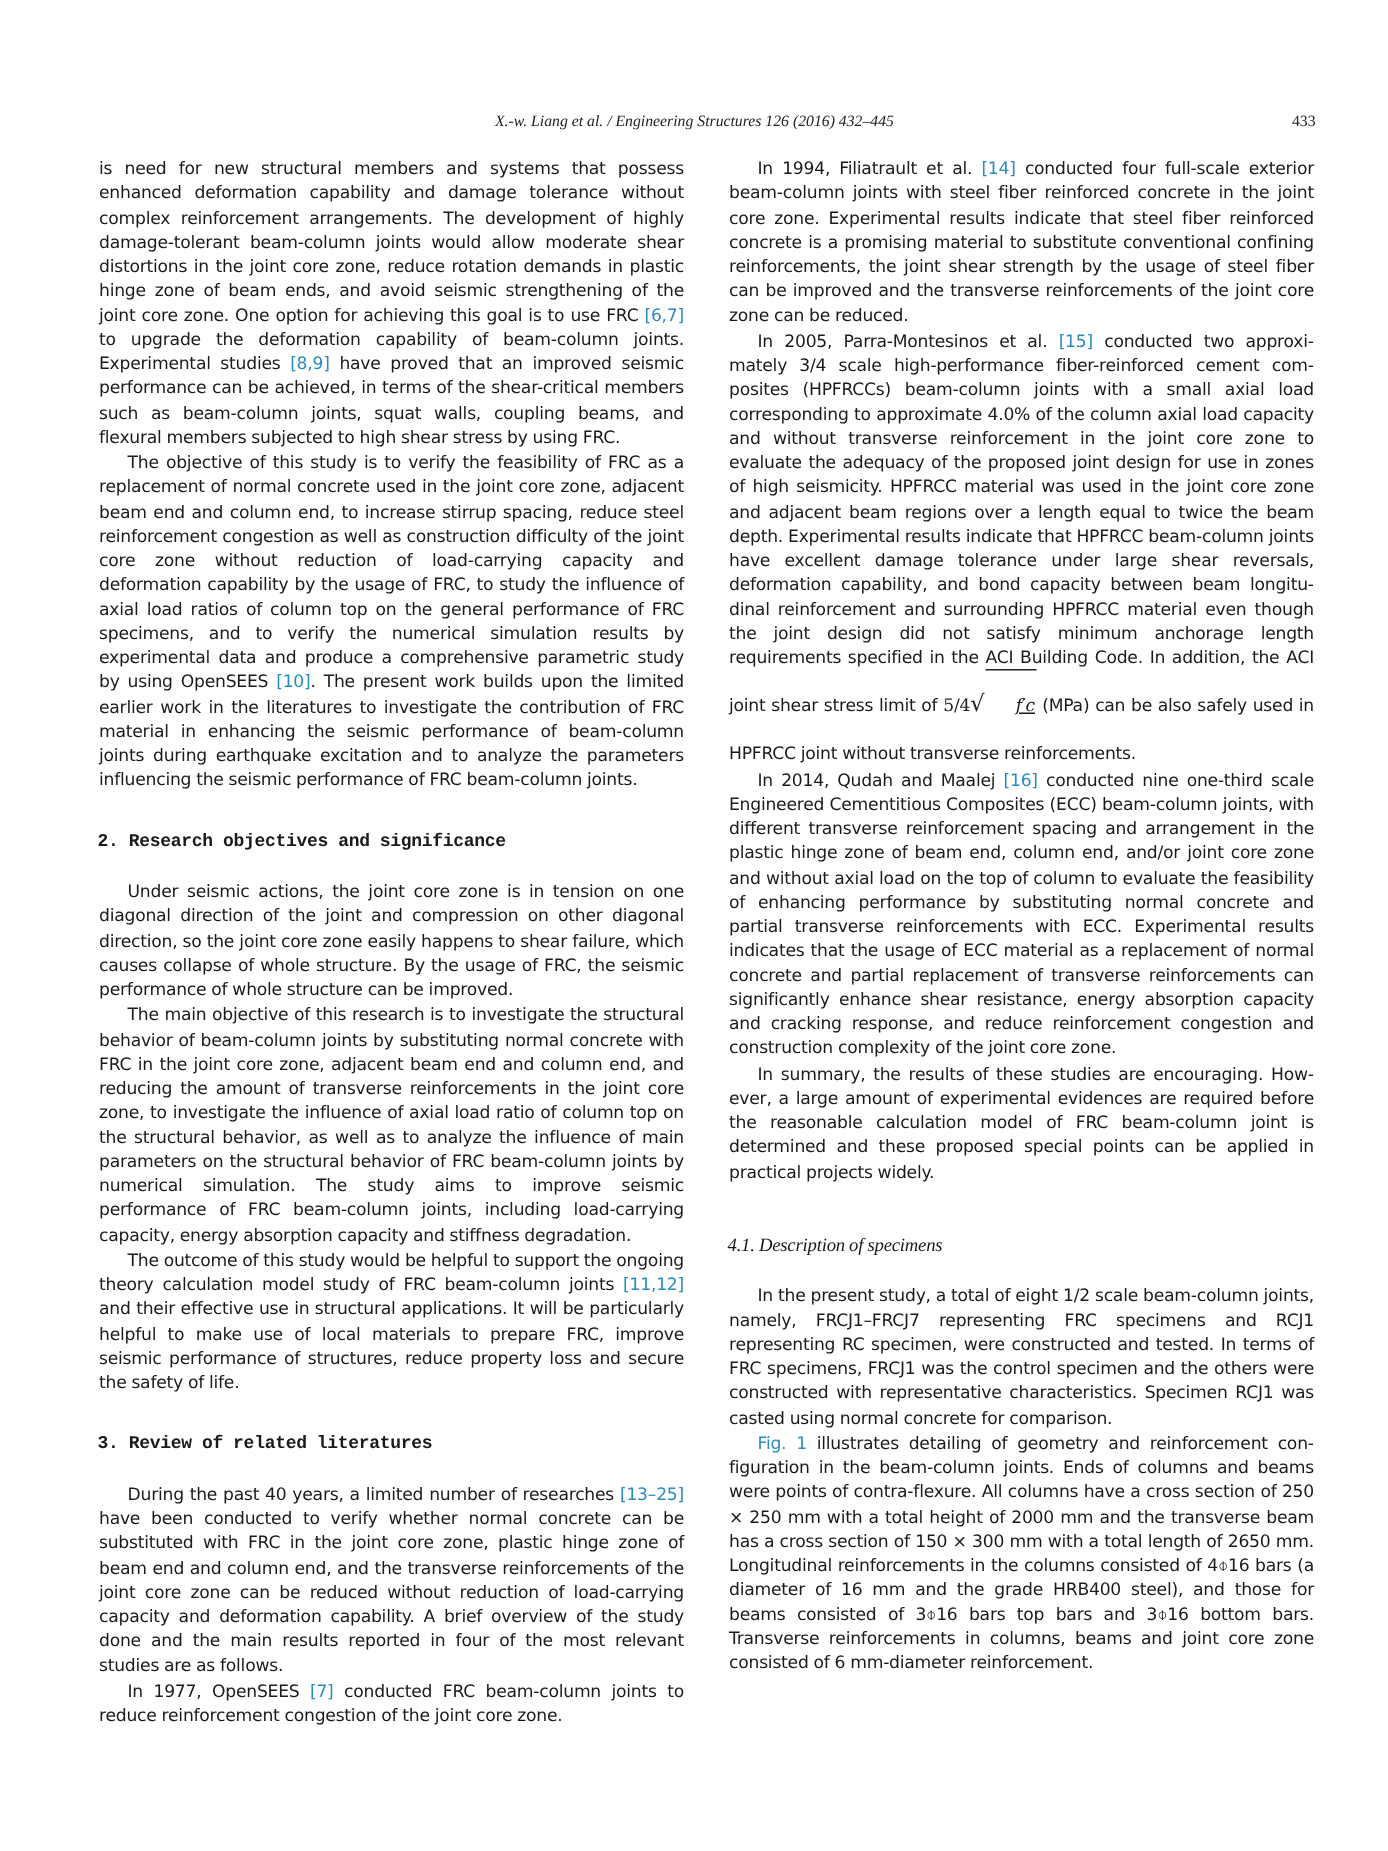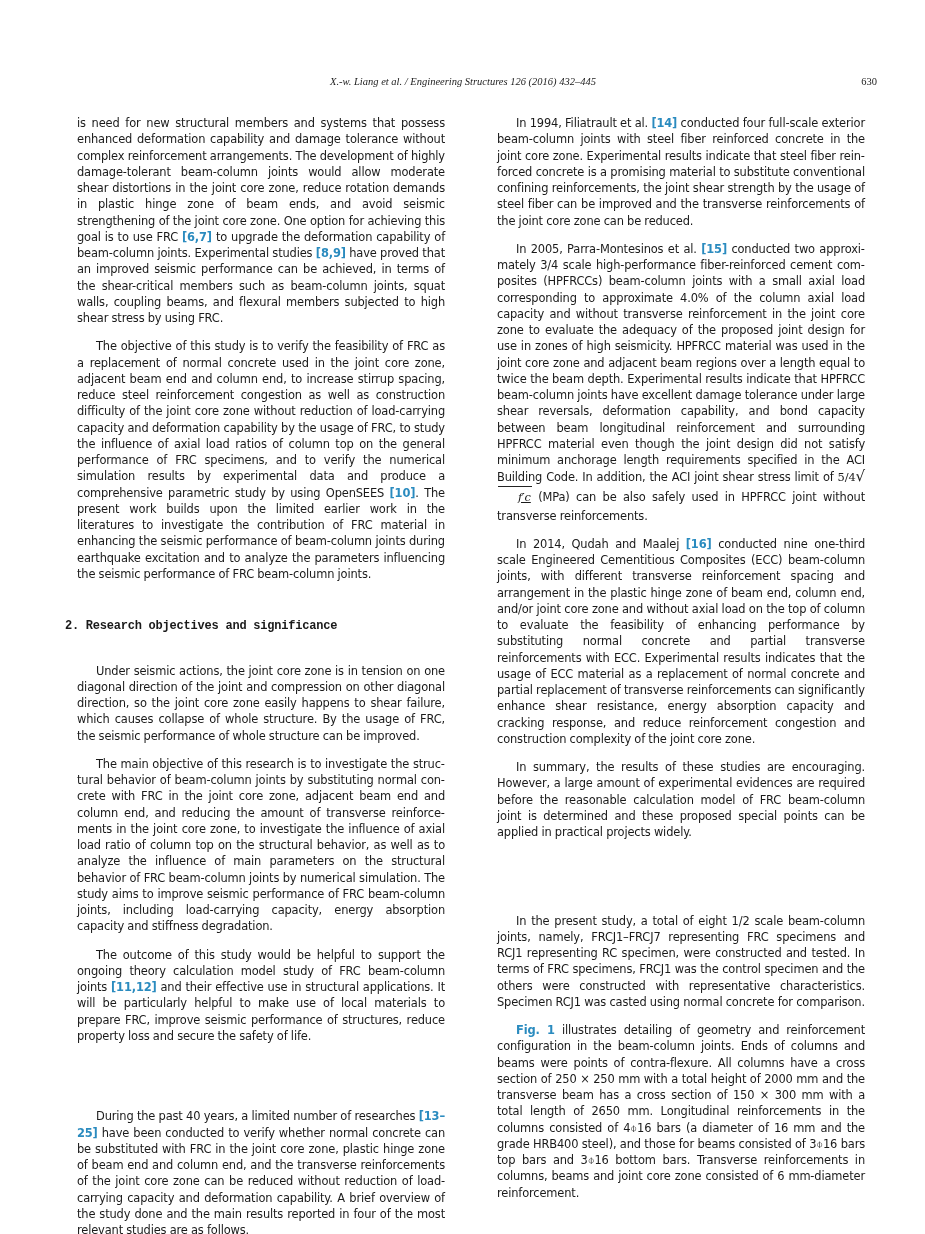--- a/index.html
+++ b/index.html
@@ -8,69 +8,71 @@
   .page { position:absolute; left:0; top:0; width:775px; height:1234px; }
   .running-header { position:absolute; top:76px; left:65px; width:812px; height:16px;
          font-family:"Liberation Serif", "DejaVu Serif", serif; font-style:italic; font-size:10.5px; color:#222; }
   .running-header .title { position:absolute; left:265px; top:0; white-space:nowrap; }
   .running-header .pnum { position:absolute; right:0; top:0; font-style:normal; }
   .col { position:absolute; top:103px; width:392px;
          font-family:"DejaVu Sans", sans-serif; font-size:11.45px; line-height:16.25px;
          text-align:justify; hyphens:manual; letter-spacing:-0.15px; word-spacing:-0.2px; }
   .col.left { left:65px; }
   .col.right { left:485px; }
-  p { margin:12px; text-indent:0; }
+  p { margin:1px; text-indent:0; }
   p.ind { text-indent:19px; }
-  .ref { color:#2a8bbf;font-weight:bold; }
+  .ref { color:#2a8bbf; }
   h2 { font-family:Liberation Mono, monospace; font-weight:bold; font-size:12px;
        margin:0; line-height:16.25px; letter-spacing:-0.2px; }
   h3 { font-family:"Liberation Serif", "DejaVu Serif", serif; font-style:italic; font-weight:normal; font-size:12.5px;
        margin:0; line-height:16.25px; }
   .gap1 { height:16.25px; }
   .gap2 { height:24px; }
   .math { font-family:"DejaVu Serif", serif; font-style:normal; }
-  .sqrt { display:inline-block; border-top:1px solid #222; padding:4px 1px; margin-left:1px; font-style:italic; line-height:13px;text-decoration:underline; }
+  .sqrt { display:inline-block; border-top:1px solid #222; padding:17px 1px; margin-left:1px; font-style:italic; line-height:13px;text-decoration:underline; }
   .sqrt-sign { font-family:"DejaVu Sans", sans-serif; font-size:15px; }
 </style>
 </head>
 <body>
 
 <div class="page">
 
   <div class="running-header">
     <span class="title">X.-w. Liang et al. / Engineering Structures 126 (2016) 432–445</span>
-    <span class="pnum">630</span>
+    <span class="pnum">433</span>
   </div>
 
   <div class="col left">
     <p><span>is need for new structural members and systems that possess enhanced deformation capability and damage tolerance without complex reinforcement arrangements. The development of highly damage-tolerant beam-column joints would allow moderate shear distortions in the joint core zone, reduce rotation demands in plas­tic hinge zone of beam ends, and avoid seismic strengthening of the joint core zone. One option for achieving this goal is to use FRC </span><a class="ref">[6,7]</a><span> to upgrade the deformation capability of beam-column joints. Experimental studies </span><a class="ref">[8,9]</a><span> have proved that an improved seismic performance can be achieved, in terms of the shear-critical members such as beam-column joints, squat walls, cou­pling beams, and flexural members subjected to high shear stress by using FRC.</span></p>
 
     <p class="ind"><span>The objective of this study is to verify the feasibility of FRC as a replacement of normal concrete used in the joint core zone, adja­cent beam end and column end, to increase stirrup spacing, reduce steel reinforcement congestion as well as construction difficulty of the joint core zone without reduction of load-carrying capacity and deformation capability by the usage of FRC, to study the influence of axial load ratios of column top on the general performance of FRC specimens, and to verify the numerical simulation results by experimental data and produce a comprehensive parametric study by using OpenSEES </span><a class="ref">[10]</a><span>. The present work builds upon the limited earlier work in the literatures to investigate the contribution of FRC material in enhancing the seismic performance of beam-column joints during earthquake excitation and to analyze the parameters influencing the seismic performance of FRC beam-column joints.</span></p>
 
     <div class="gap2"></div>
     <h2>2. Research objectives and significance</h2>
     <div class="gap1"></div>
 
     <p class="ind">Under seismic actions, the joint core zone is in tension on one diagonal direction of the joint and compression on other diagonal direction, so the joint core zone easily happens to shear failure, which causes collapse of whole structure. By the usage of FRC, the seismic performance of whole structure can be improved.</p>
     <p class="ind">The main objective of this research is to investigate the struc­tural behavior of beam-column joints by substituting normal con­crete with FRC in the joint core zone, adjacent beam end and column end, and reducing the amount of transverse reinforce­ments in the joint core zone, to investigate the influence of axial load ratio of column top on the structural behavior, as well as to analyze the influence of main parameters on the structural behav­ior of FRC beam-column joints by numerical simulation. The study aims to improve seismic performance of FRC beam-column joints, including load-carrying capacity, energy absorption capacity and stiffness degradation.</p>
     <p class="ind"><span>The outcome of this study would be helpful to support the ongoing theory calculation model study of FRC beam-column joints </span><a class="ref">[11,12]</a><span> and their effective use in structural applications. It will be particularly helpful to make use of local materials to prepare FRC, improve seismic performance of structures, reduce property loss and secure the safety of life.</span></p>
 
     <div class="gap2"></div>
+    <h2>3. Review of related literatures</h2>
     <div class="gap1"></div>
 
     <p class="ind"><span>During the past 40 years, a limited number of researches </span><a class="ref">[13–25]</a><span> have been conducted to verify whether normal concrete can be substituted with FRC in the joint core zone, plastic hinge zone of beam end and column end, and the transverse reinforce­ments of the joint core zone can be reduced without reduction of load-carrying capacity and deformation capability. A brief over­view of the study done and the main results reported in four of the most relevant studies are as follows.</span></p>
     <p class="ind"><span>In 1977, OpenSEES </span><a class="ref">[7]</a><span> conducted FRC beam-column joints to reduce reinforcement congestion of the joint core zone.</span></p>
   </div>
 
   <div class="col right">
     <p class="ind"><span>In 1994, Filiatrault et al. </span><a class="ref">[14]</a><span> conducted four full-scale exterior beam-column joints with steel fiber reinforced concrete in the joint core zone. Experimental results indicate that steel fiber rein­forced concrete is a promising material to substitute conventional confining reinforcements, the joint shear strength by the usage of steel fiber can be improved and the transverse reinforcements of the joint core zone can be reduced.</span></p>
     <p class="ind"><span>In 2005, Parra-Montesinos et al. </span><a class="ref">[15]</a><span> conducted two approxi­mately 3/4 scale high-performance fiber-reinforced cement com­posites (HPFRCCs) beam-column joints with a small axial load corresponding to approximate 4.0% of the column axial load capac­ity and without transverse reinforcement in the joint core zone to evaluate the adequacy of the proposed joint design for use in zones of high seismicity. HPFRCC material was used in the joint core zone and adjacent beam regions over a length equal to twice the beam depth. Experimental results indicate that HPFRCC beam-column joints have excellent damage tolerance under large shear reversals, deformation capability, and bond capacity between beam longitu­dinal reinforcement and surrounding HPFRCC material even though the joint design did not satisfy minimum anchorage length requirements specified in the ACI Building Code. In addition, the ACI joint shear stress limit of </span><span class="math"><span>5/4</span><span class="sqrt-sign">√</span><span class="sqrt">f′c</span></span><span> (MPa) can be also safely used in HPFRCC joint without transverse reinforcements.</span></p>
     <p class="ind"><span>In 2014, Qudah and Maalej </span><a class="ref">[16]</a><span> conducted nine one-third scale Engineered Cementitious Composites (ECC) beam-column joints, with different transverse reinforcement spacing and arrangement in the plastic hinge zone of beam end, column end, and/or joint core zone and without axial load on the top of column to evaluate the feasibility of enhancing performance by substituting normal concrete and partial transverse reinforcements with ECC. Experi­mental results indicates that the usage of ECC material as a replacement of normal concrete and partial replacement of trans­verse reinforcements can significantly enhance shear resistance, energy absorption capacity and cracking response, and reduce reinforcement congestion and construction complexity of the joint core zone.</span></p>
     <p class="ind">In summary, the results of these studies are encouraging. How­ever, a large amount of experimental evidences are required before the reasonable calculation model of FRC beam-column joint is determined and these proposed special points can be applied in practical projects widely.</p>
 
     <div class="gap2"></div>
     <div class="gap1" style="height:8px"></div>
+    <h3>4.1. Description of specimens</h3>
     <div class="gap1"></div>
 
     <p class="ind">In the present study, a total of eight 1/2 scale beam-column joints, namely, FRCJ1–FRCJ7 representing FRC specimens and RCJ1 representing RC specimen, were constructed and tested. In terms of FRC specimens, FRCJ1 was the control specimen and the others were constructed with representative characteristics. Spec­imen RCJ1 was casted using normal concrete for comparison.</p>
     <p class="ind"><a class="ref">Fig. 1</a><span> illustrates detailing of geometry and reinforcement con­figuration in the beam-column joints. Ends of columns and beams were points of contra-flexure. All columns have a cross section of 250 × 250 mm with a total height of 2000 mm and the transverse beam has a cross section of 150 × 300 mm with a total length of 2650 mm. Longitudinal reinforcements in the columns consisted of 4⌽16 bars (a diameter of 16 mm and the grade HRB400 steel), and those for beams consisted of 3⌽16 bars top bars and 3⌽16 bot­tom bars. Transverse reinforcements in columns, beams and joint core zone consisted of 6 mm-diameter reinforcement.</span></p>
   </div>
 </div>
 
 </body></html>

